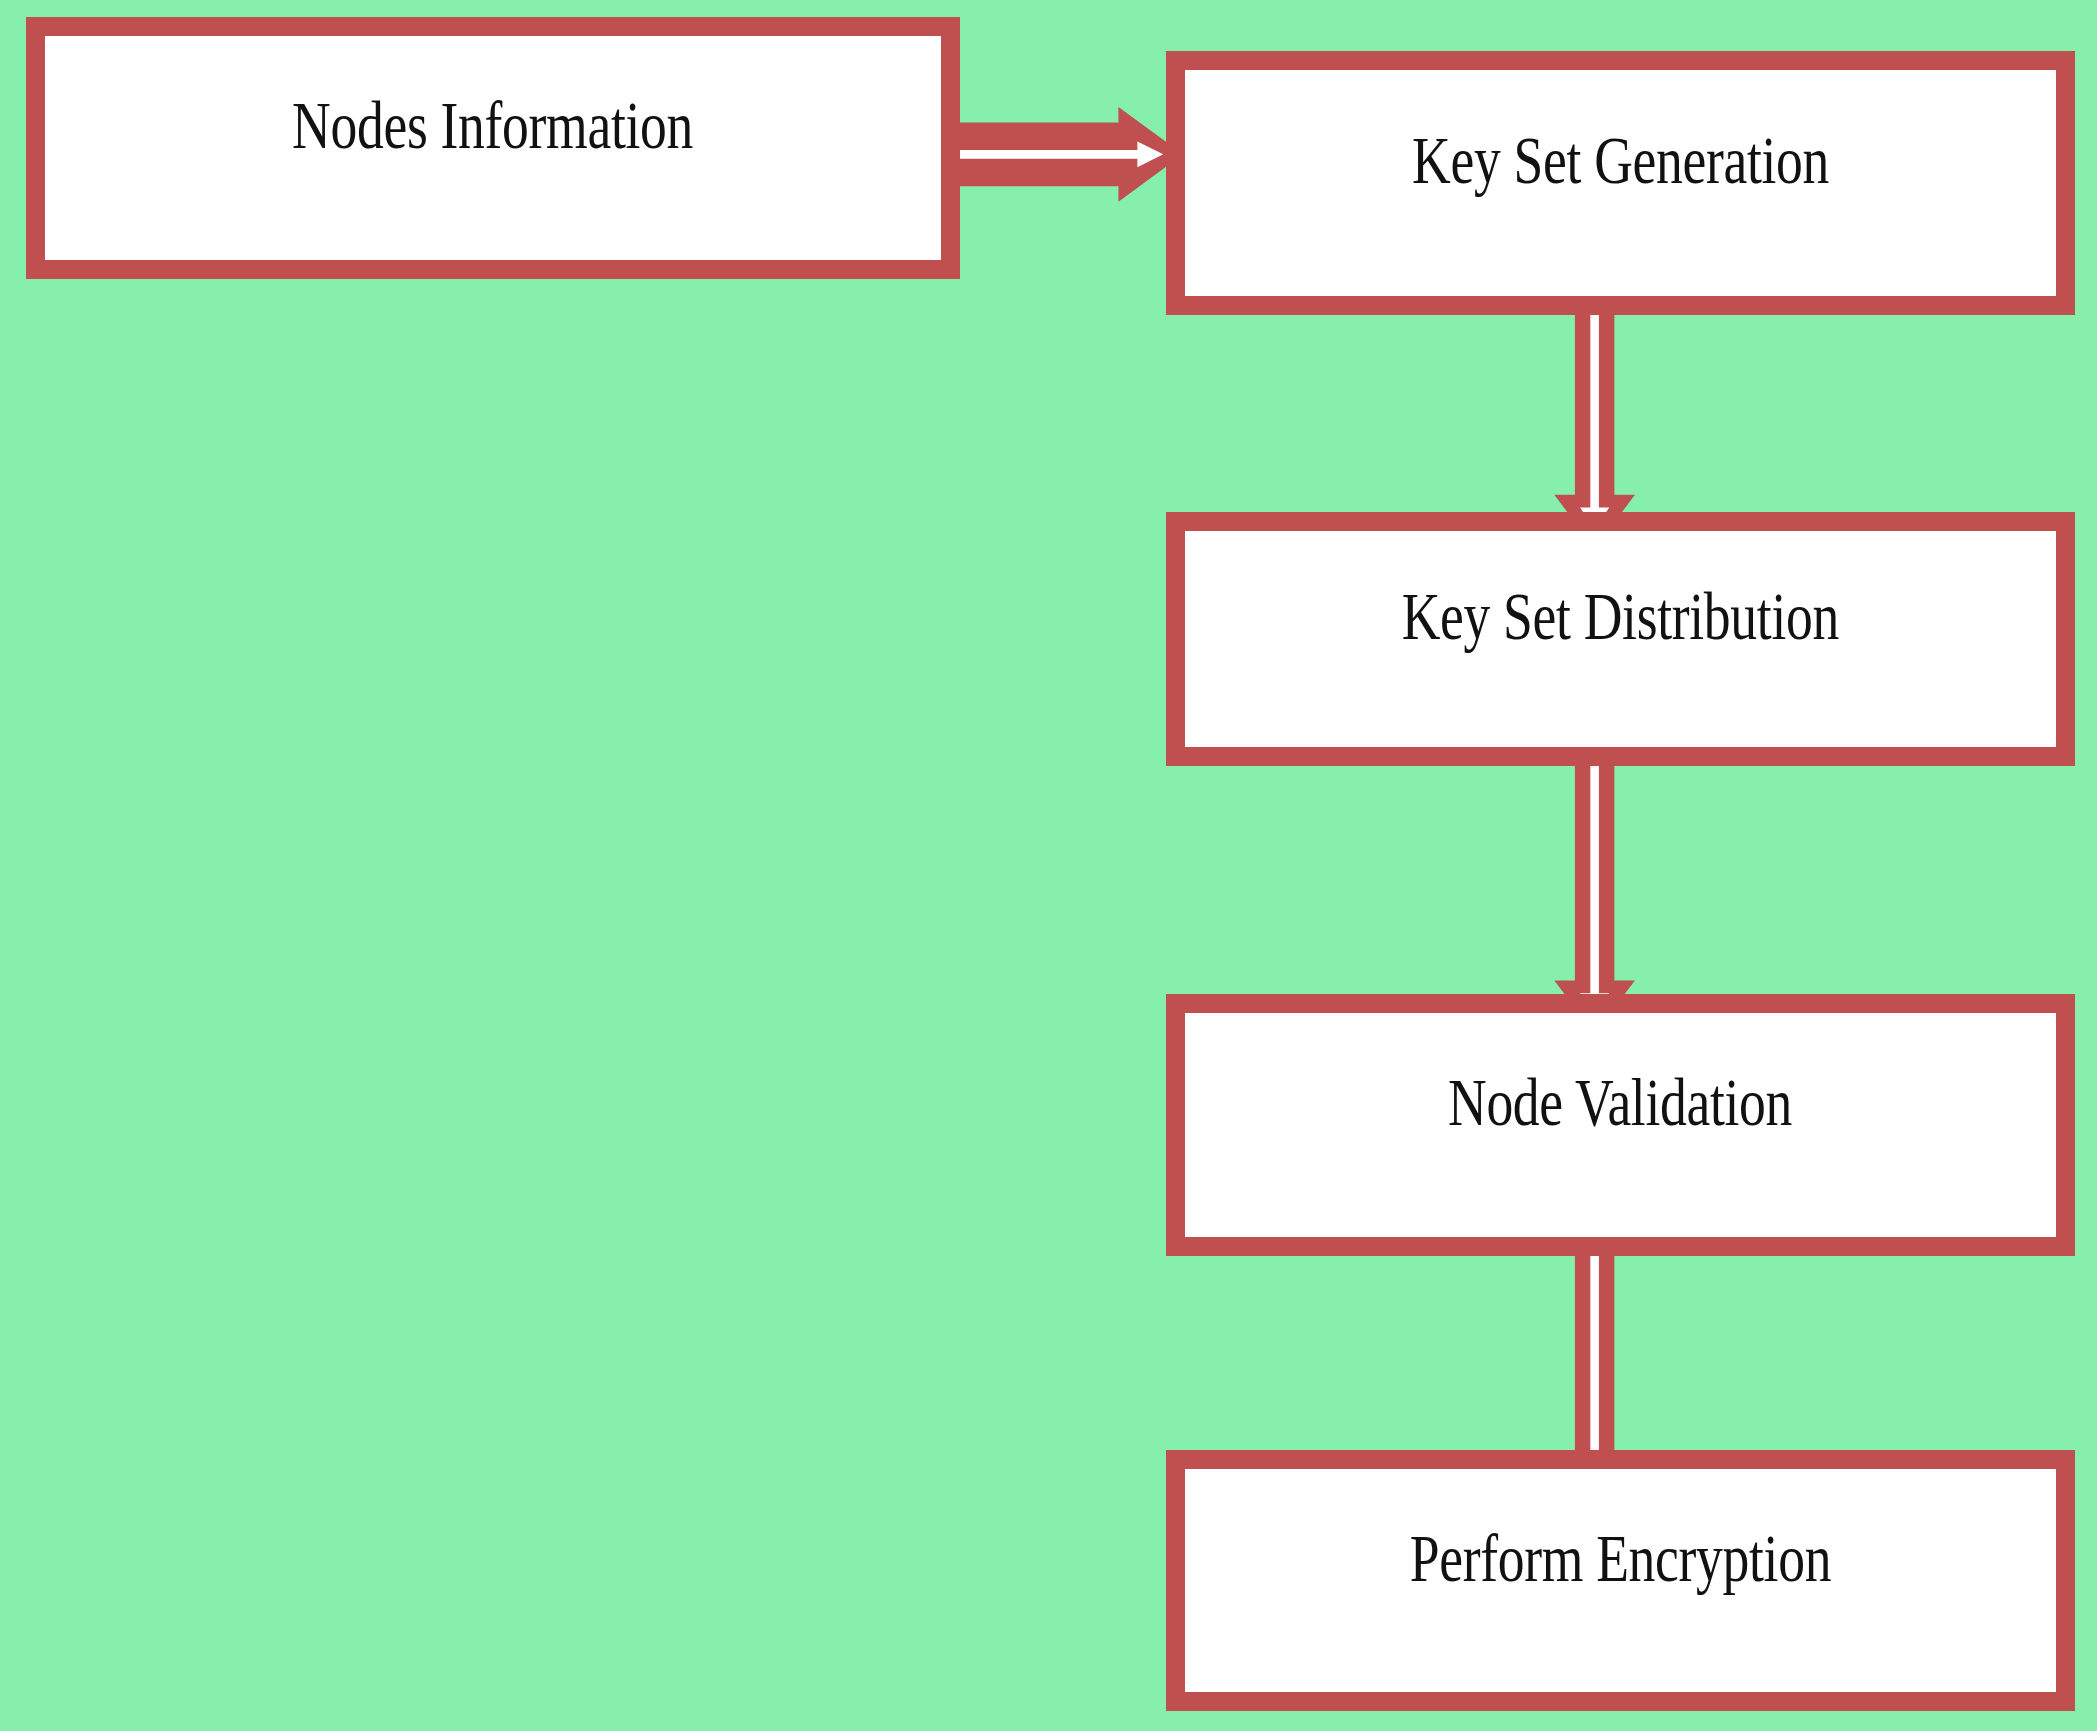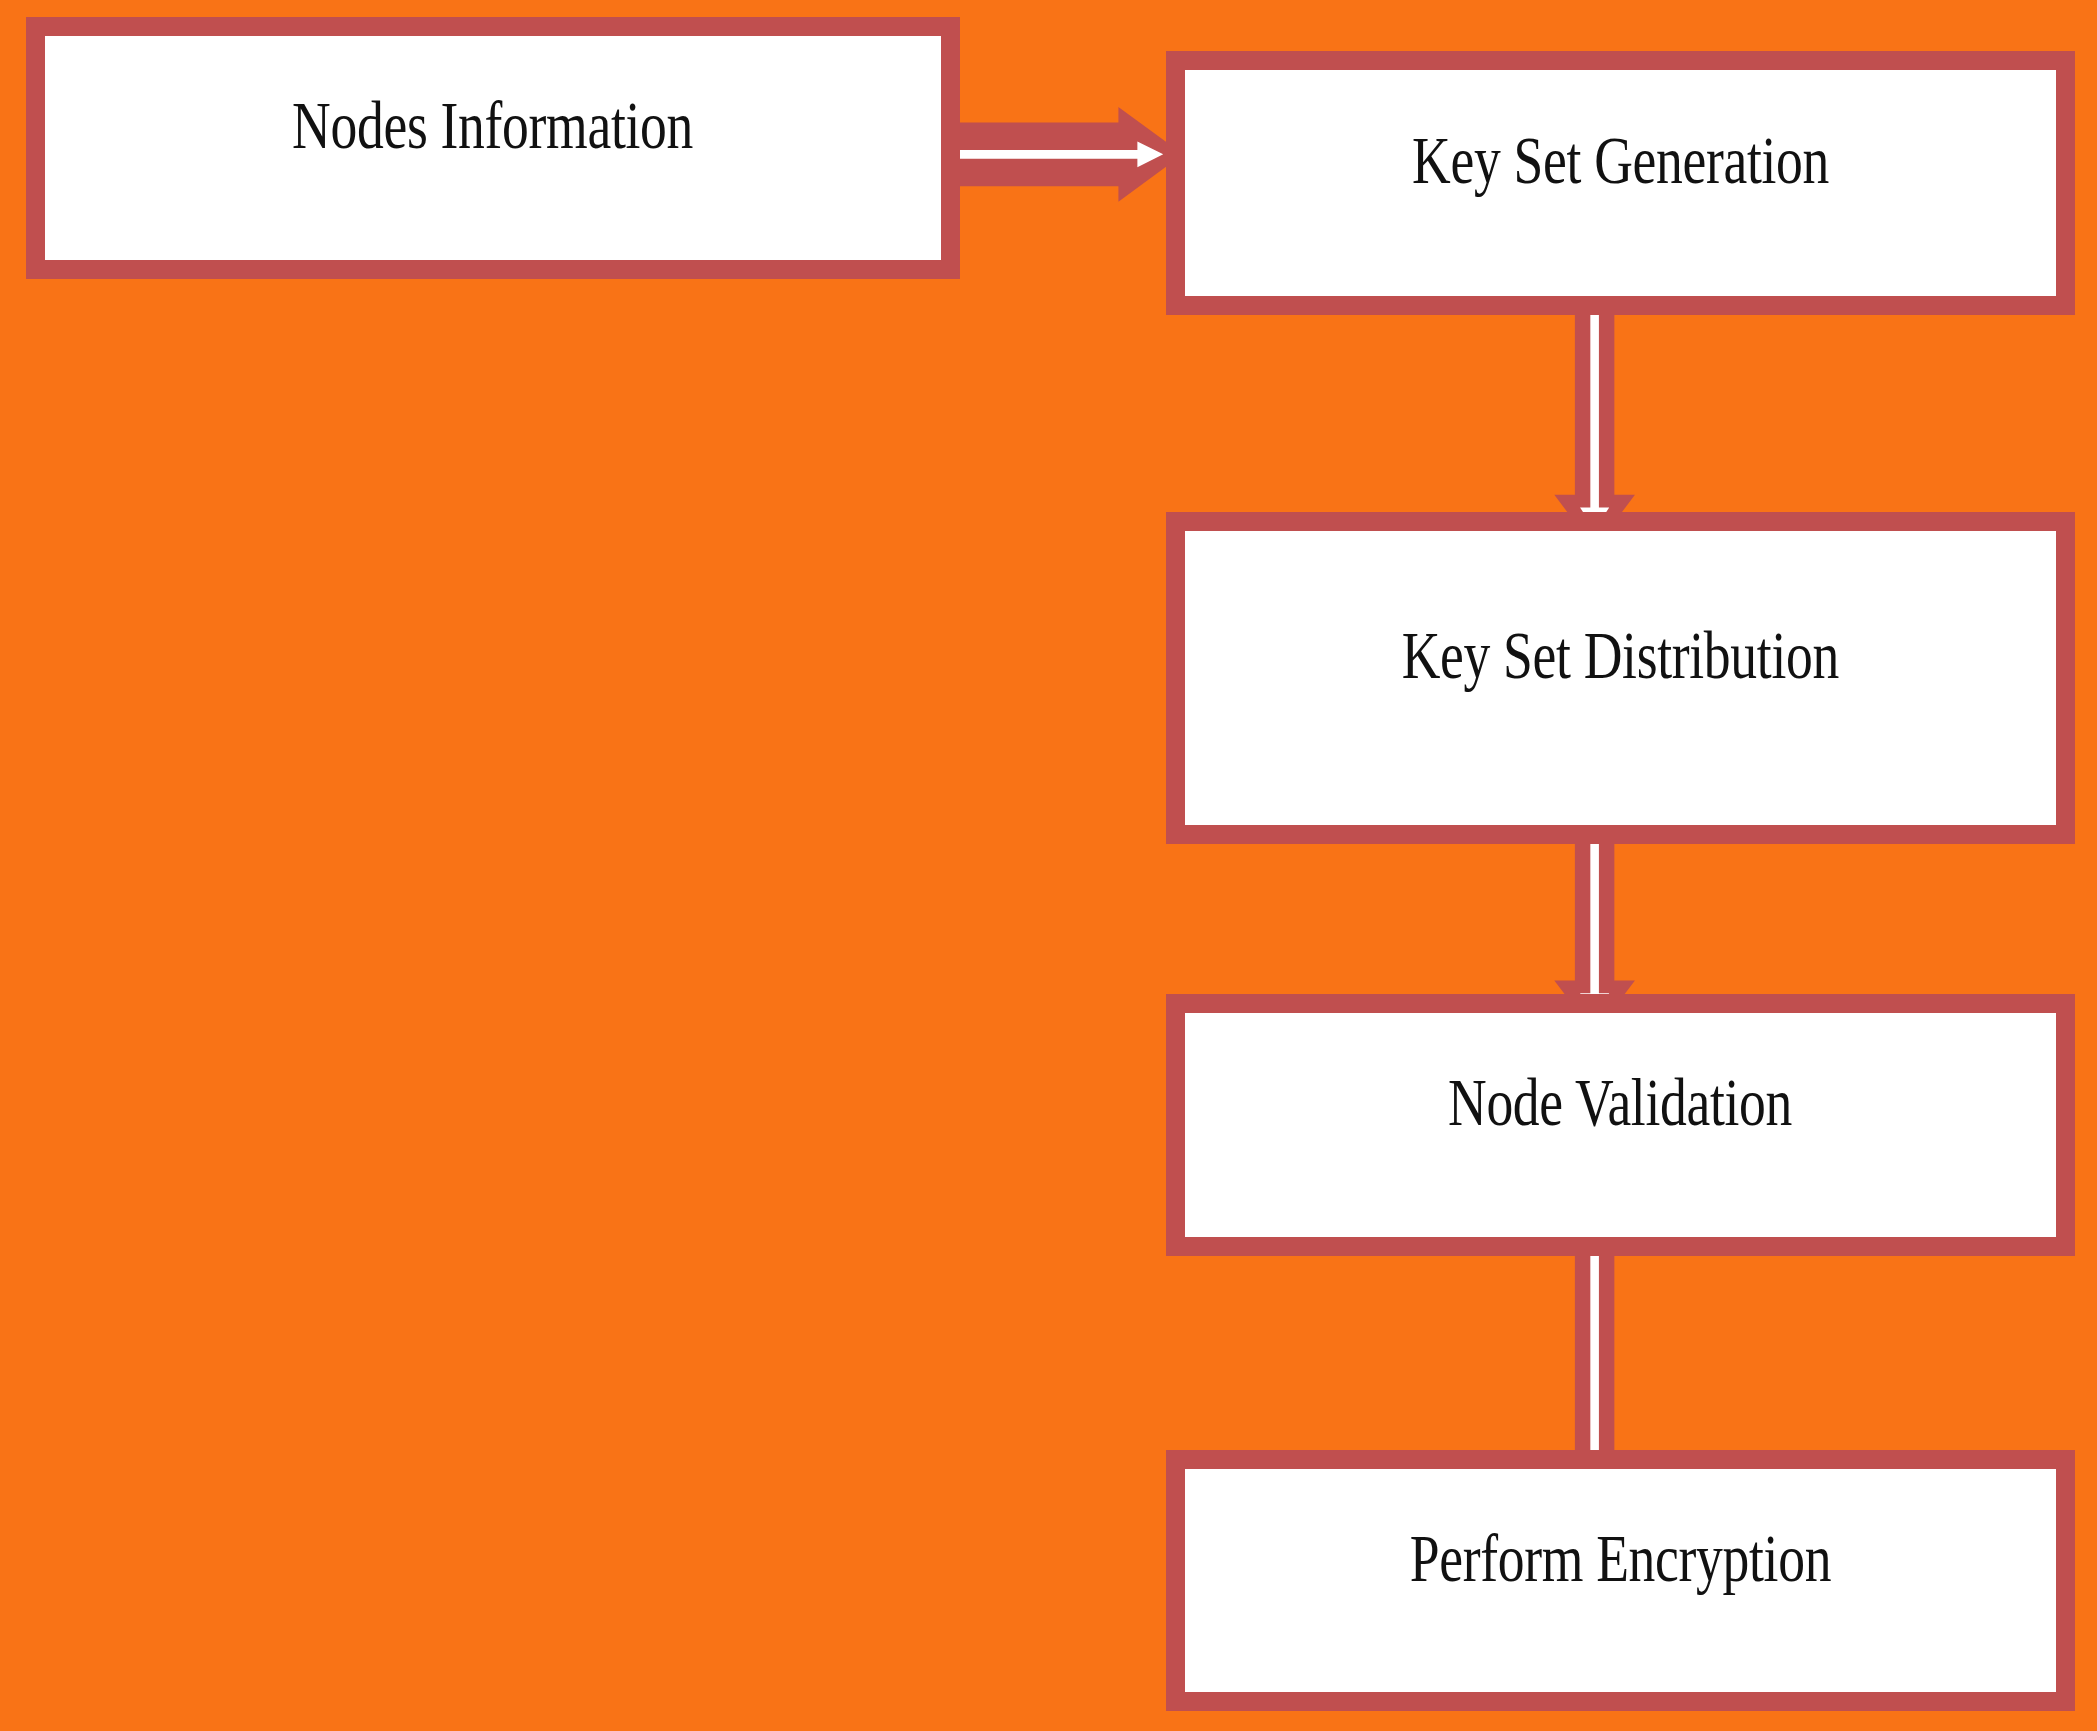--- a/index.html
+++ b/index.html
@@ -5,21 +5,21 @@
 <style>
   html, body {
     margin: 0;
     padding: 0;
     background: #ffffff;
   }
   #canvas {
     position: relative;
     width: 2098px;
     height: 1731px;
-    background: #f97316;
+    background: #86efac;
     overflow: hidden;
     font-family: "Liberation Serif", "DejaVu Serif", serif;
   }
   .node-box {
     position: absolute;
     box-sizing: border-box;
     background: #ffffff;
     display: flex;
     align-items: center;
     justify-content: center;
@@ -84,21 +84,21 @@
   </div>
 
   <div class="node-box" style="left:26px; top:17px; width:934px; height:262px; border:19px solid #C04F4F;">
     <span class="node-label">Nodes Information</span>
   </div>
 
   <div class="node-box" style="left:1166px; top:15.5px; width:909px; height:264px; border:19px solid #C04F4F;margin-top:35px;">
     <span class="node-label">Key Set Generation</span>
   </div>
 
-  <div class="node-box" style="left:1166px; top:512px; width:909px; height:332px; border:19px solid #C04F4F;">
+  <div class="node-box" style="left:1166px; top:512px; width:909px; height:254px; border:19px solid #C04F4F;">
     <span class="node-label">Key Set Distribution</span>
   </div>
 
   <div class="node-box" style="left:1166px; top:994px; width:909px; height:262px; border:19px solid #C04F4F;">
     <span class="node-label">Node Validation</span>
   </div>
 
   <div class="node-box" style="left:1166px; top:1450px; width:909px; height:261px; border:19px solid #C04F4F;">
     <span class="node-label">Perform Encryption</span>
   </div>

